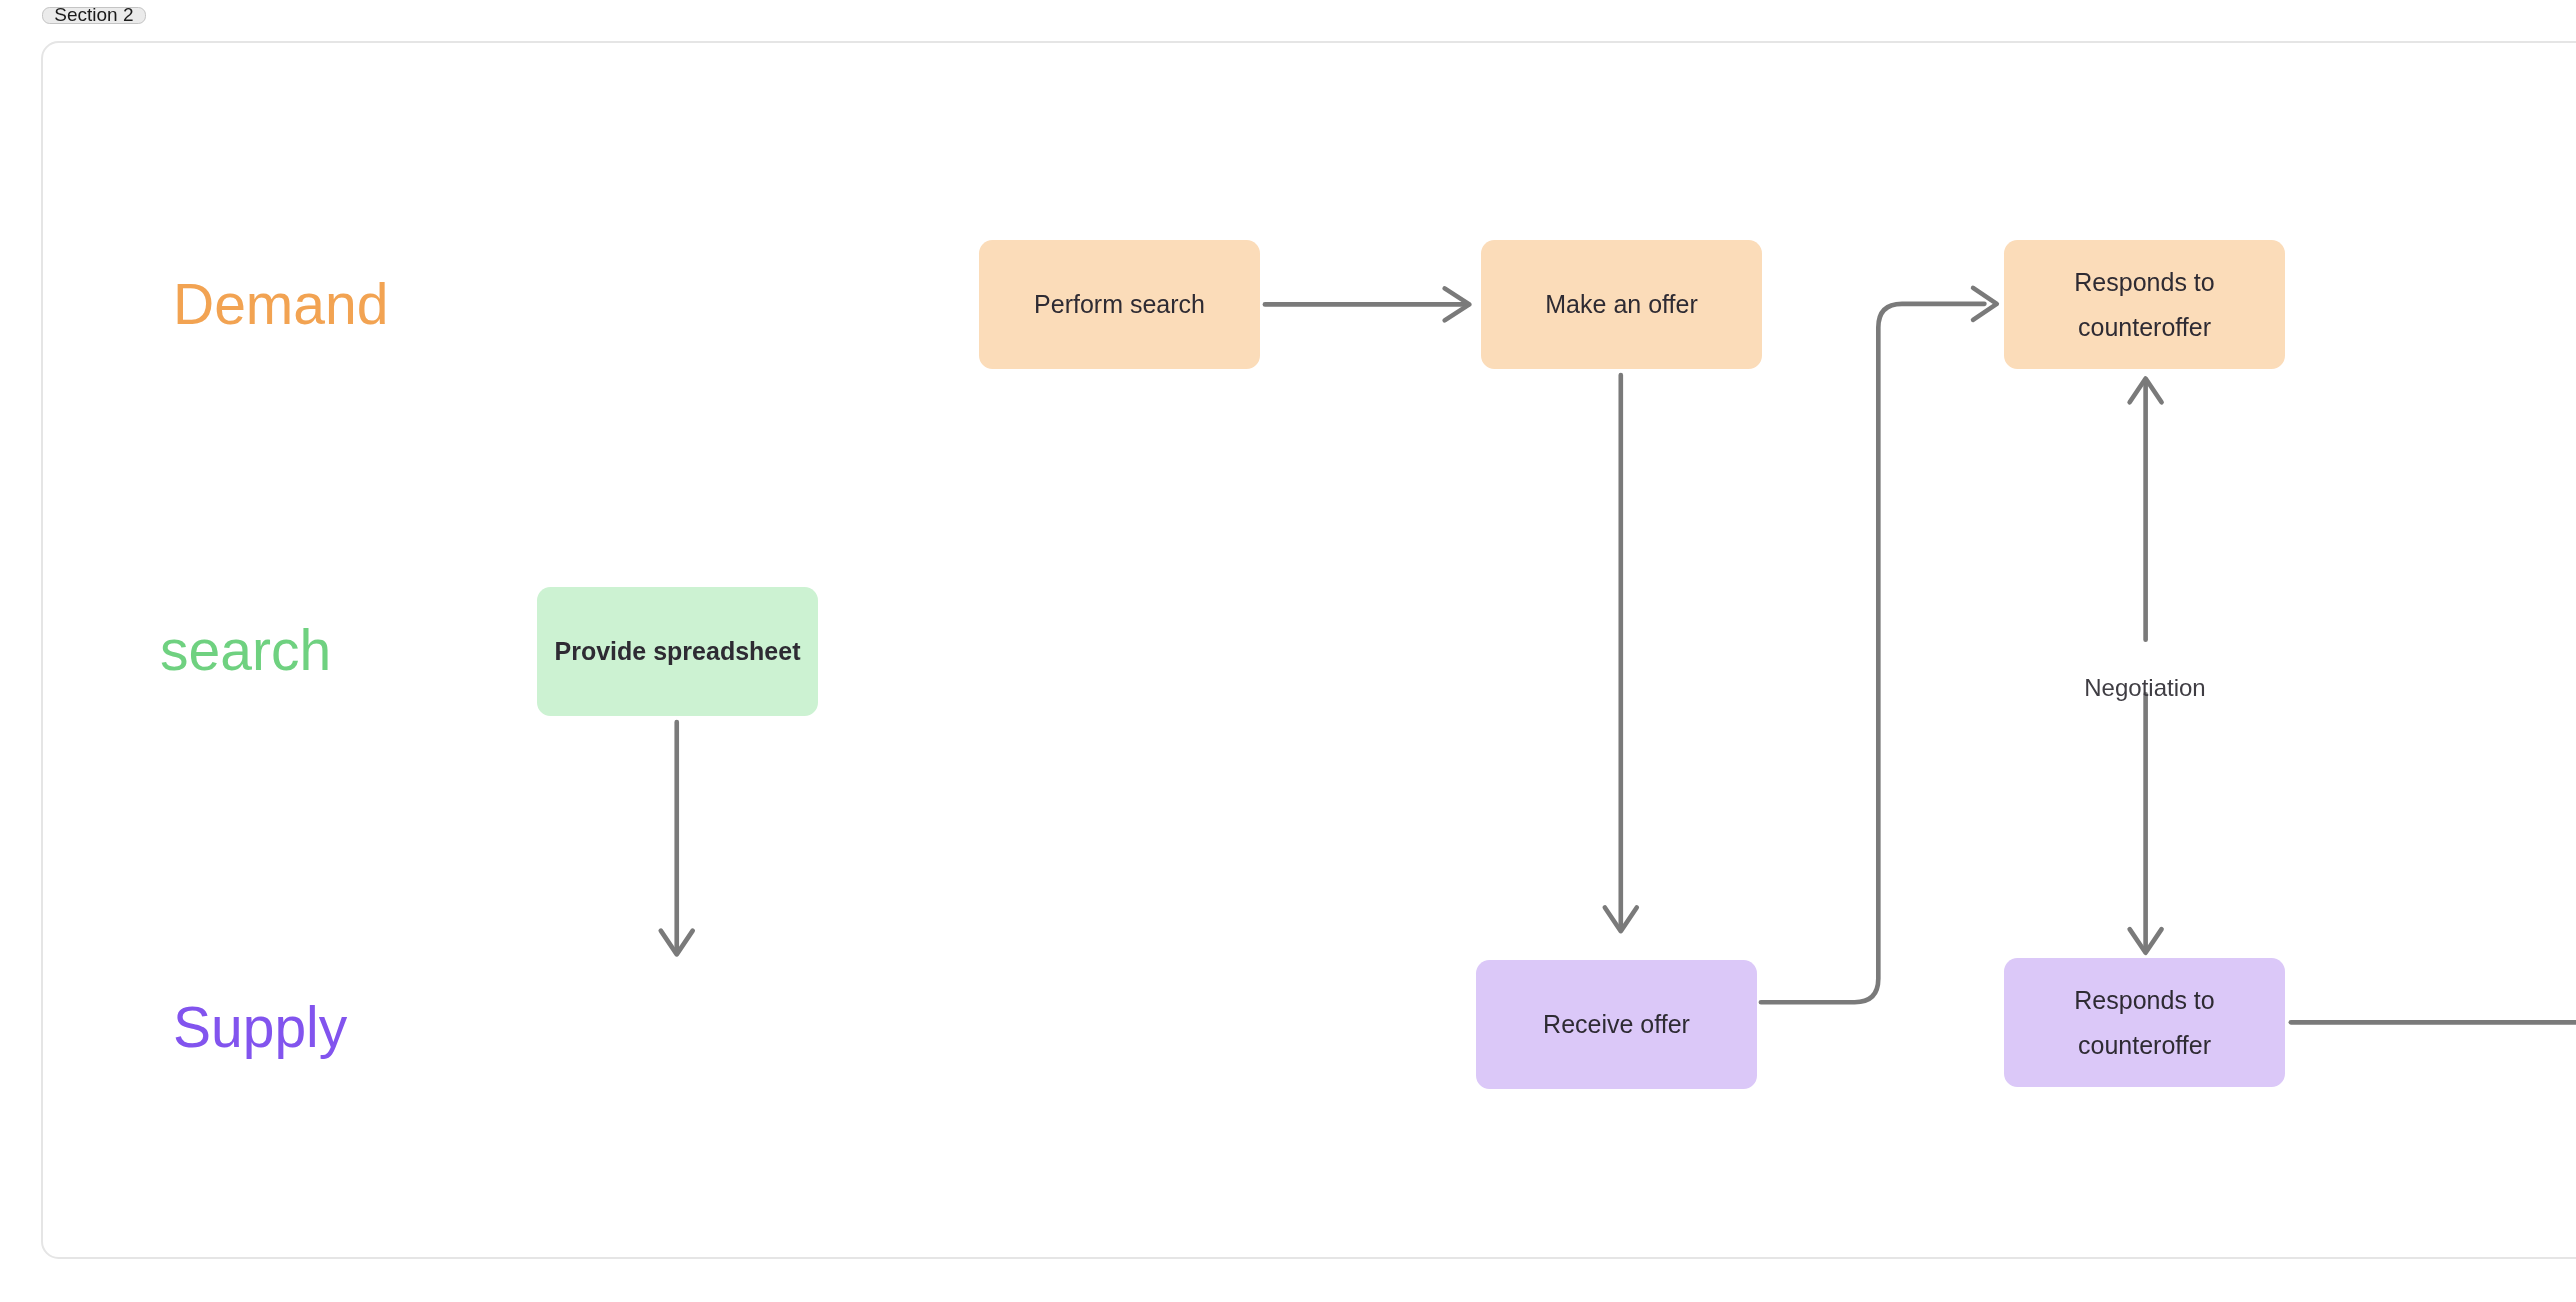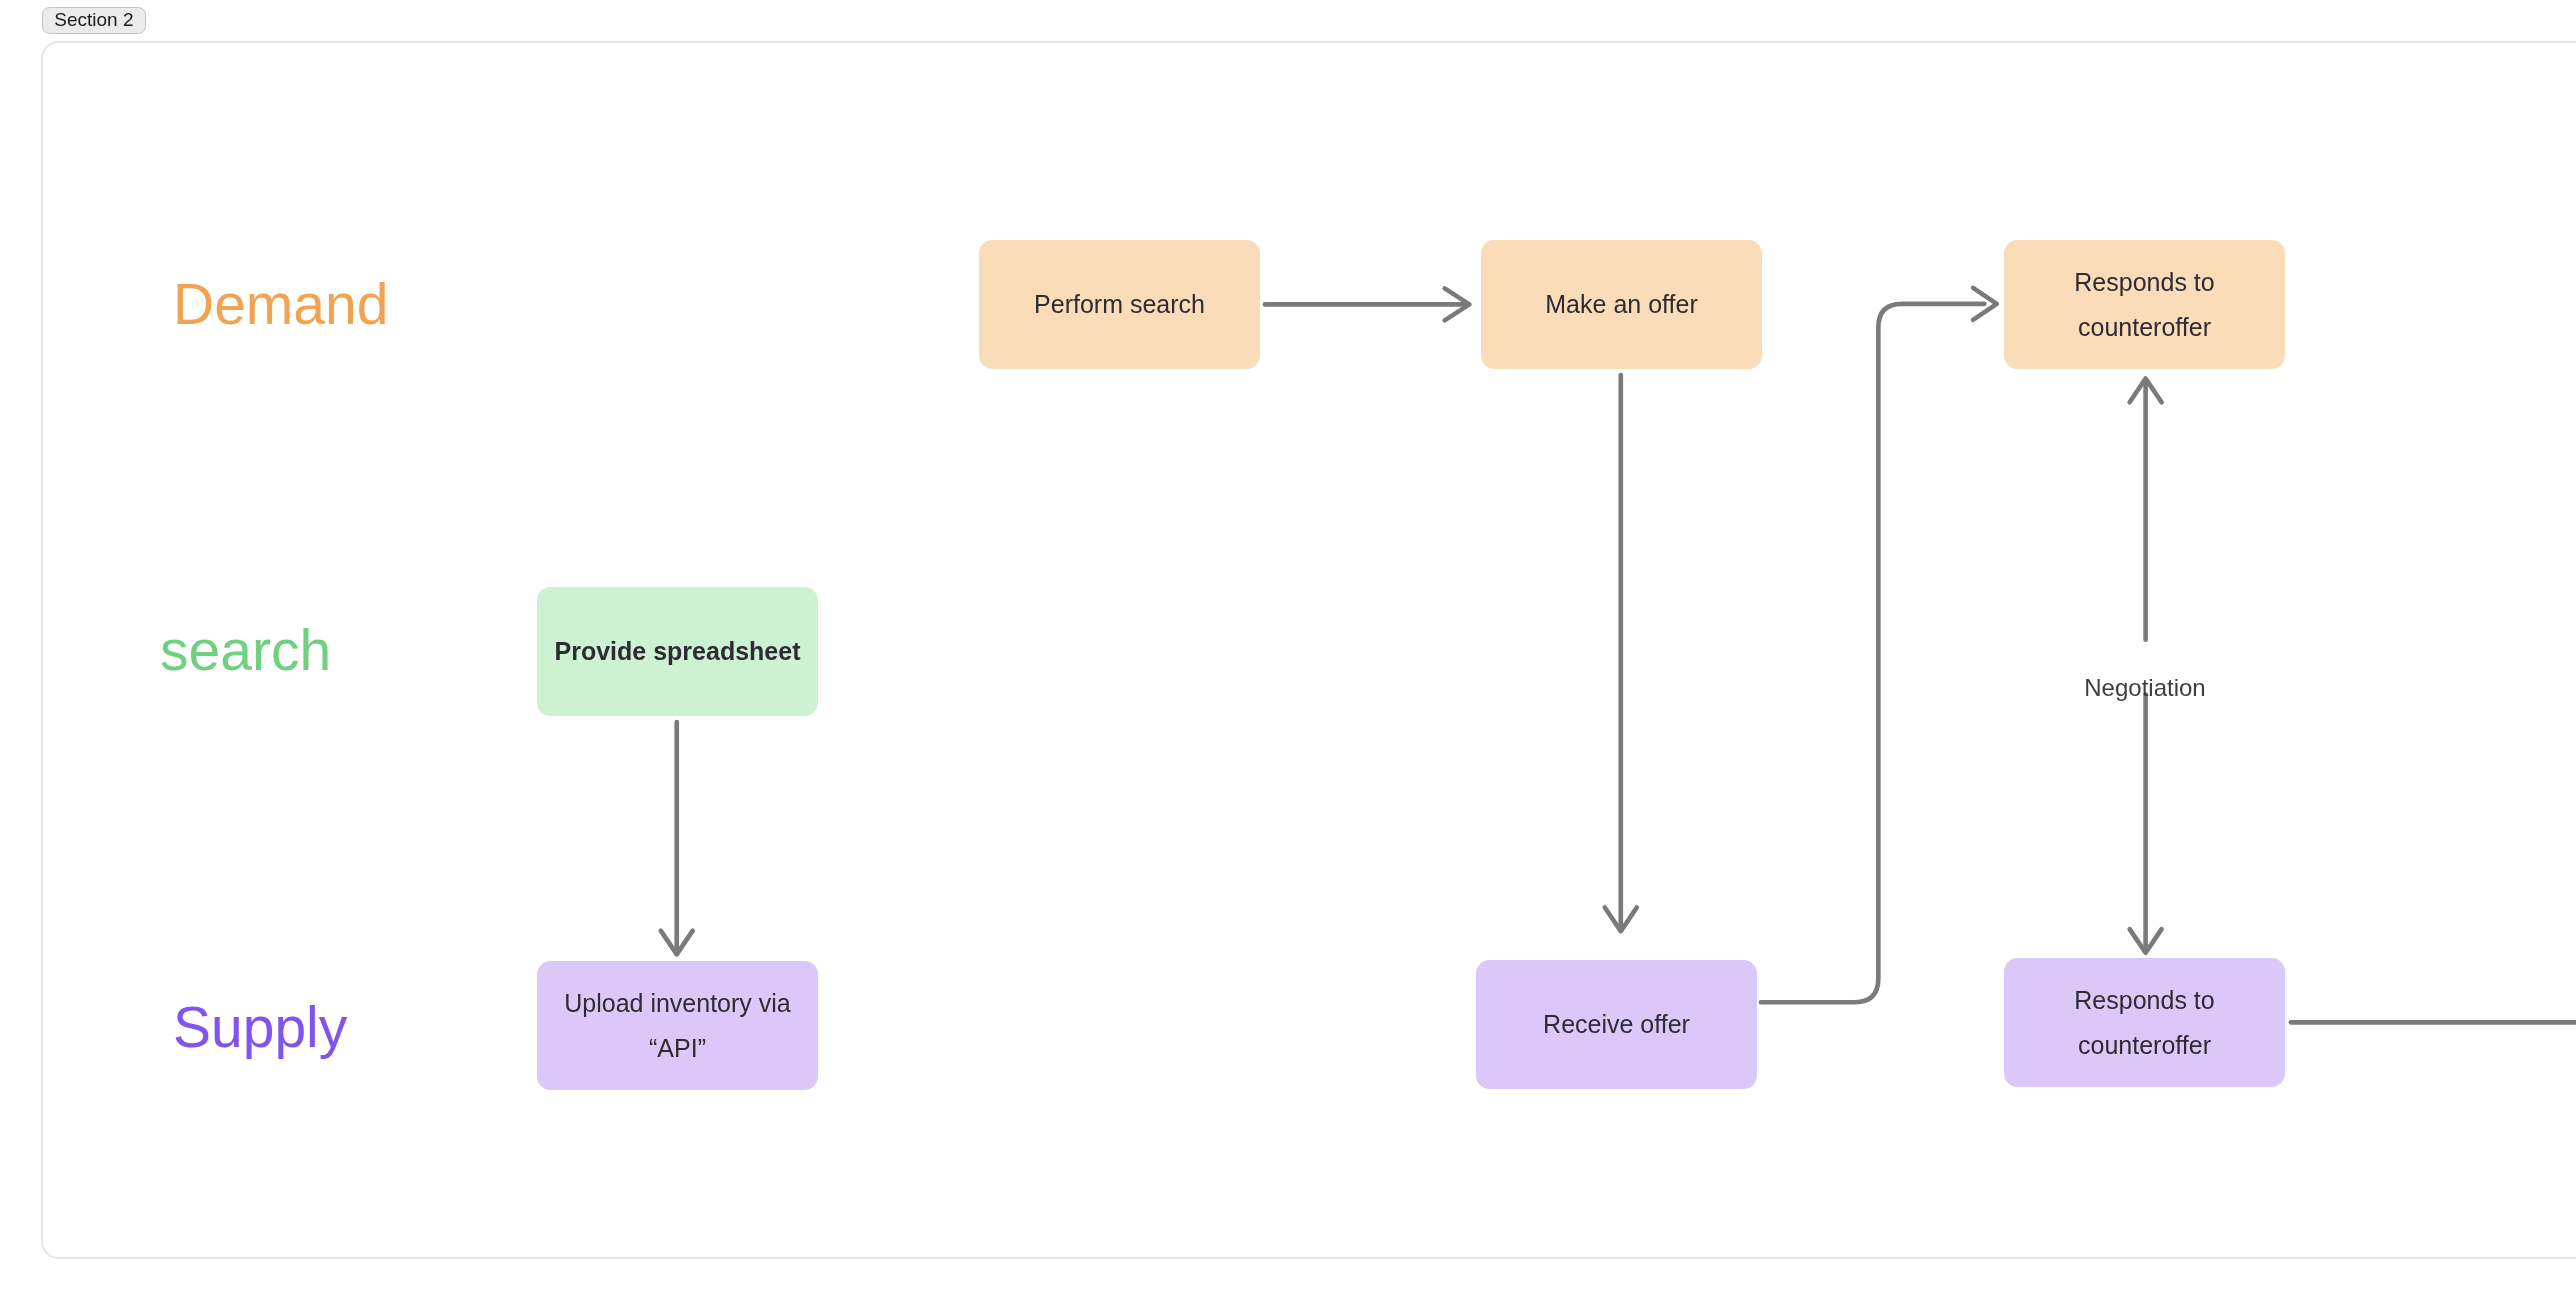--- a/index.html
+++ b/index.html
@@ -1,20 +1,20 @@
 <!DOCTYPE html>
 <html style="font-size:8.2px"><head>
 <meta charset="utf-8">
 <style>
   html,body{margin:0;padding:0;background:#ffffff;}
   #canvas{position:relative;width:3050px;height:1302px;background:#ffffff;overflow:hidden;
           font-family:"Liberation Sans",sans-serif;}
   .frame{position:absolute;left:41px;top:41px;width:2968px;height:1218px;box-sizing:border-box;
          border:2.1px solid #e5e5e5;border-radius:17.5px;background:#ffffff;}
-  .badge{position:absolute;left:42px;top:6.7px;height:27px;box-sizing:border-box;padding:0 11.3px;
+  .badge{position:absolute;left:42px;top:6.7px;height:17px;box-sizing:border-box;padding:0 11.3px;
          display:inline-flex;align-items:center;background:#ebebeb;border:1.5px solid #c4c4c4;
          border-radius:7.7px;font-size:19px;color:#1b1b1b;white-space:nowrap;}
   .lane-label{position:absolute;transform:translateY(-50%);font-size:57px;line-height:1;white-space:nowrap;}
   .lane-demand{left:173px;top:304px;color:#f2a352;}
   .lane-xchange{left:160px;top:650px;color:#6fd180;}
   .lane-supply{left:173px;top:1027px;color:#8254ee;}
   .node{position:absolute;width:281px;height:129px;border-radius:13.4px;box-sizing:border-box;
         display:flex;align-items:center;justify-content:center;text-align:center;
         font-size:25px;line-height:1.8;color:#2e2b33;padding:0 14.4px;}
   .node-demand{background:#fbdcb9;}
@@ -42,21 +42,20 @@
   <div class="frame"></div>
 
   <div class="lane-label lane-demand">Demand</div>
   <div class="lane-label lane-xchange">search</div>
   <div class="lane-label lane-supply">Supply</div>
 
   <div id="n-perform" class="node node-demand">Perform search</div>
   <div id="n-make" class="node node-demand">Make an offer</div>
   <div id="n-responds-d" class="node node-demand">Responds to counteroffer</div>
   <div id="n-provide" class="node node-xchange">Provide spreadsheet</div>
-  <div id="n-upload" class="node node-supply">Upload inventory via “API”</div>
   <div id="n-receive" class="node node-supply">Receive offer</div>
   <div id="n-responds-s" class="node node-supply">Responds to counteroffer</div>
 
   <svg class="edges" viewBox="0 0 5920 2528" xmlns="http://www.w3.org/2000/svg">
     <g>
       <path class="edge" d="M2455 591 L2850 591"></path>
       <path class="edge" d="M2804 560 L2852 591 L2804 622"></path>
     </g>
     <g>
       <path class="edge" d="M3146 728 L3146 1805"></path>

